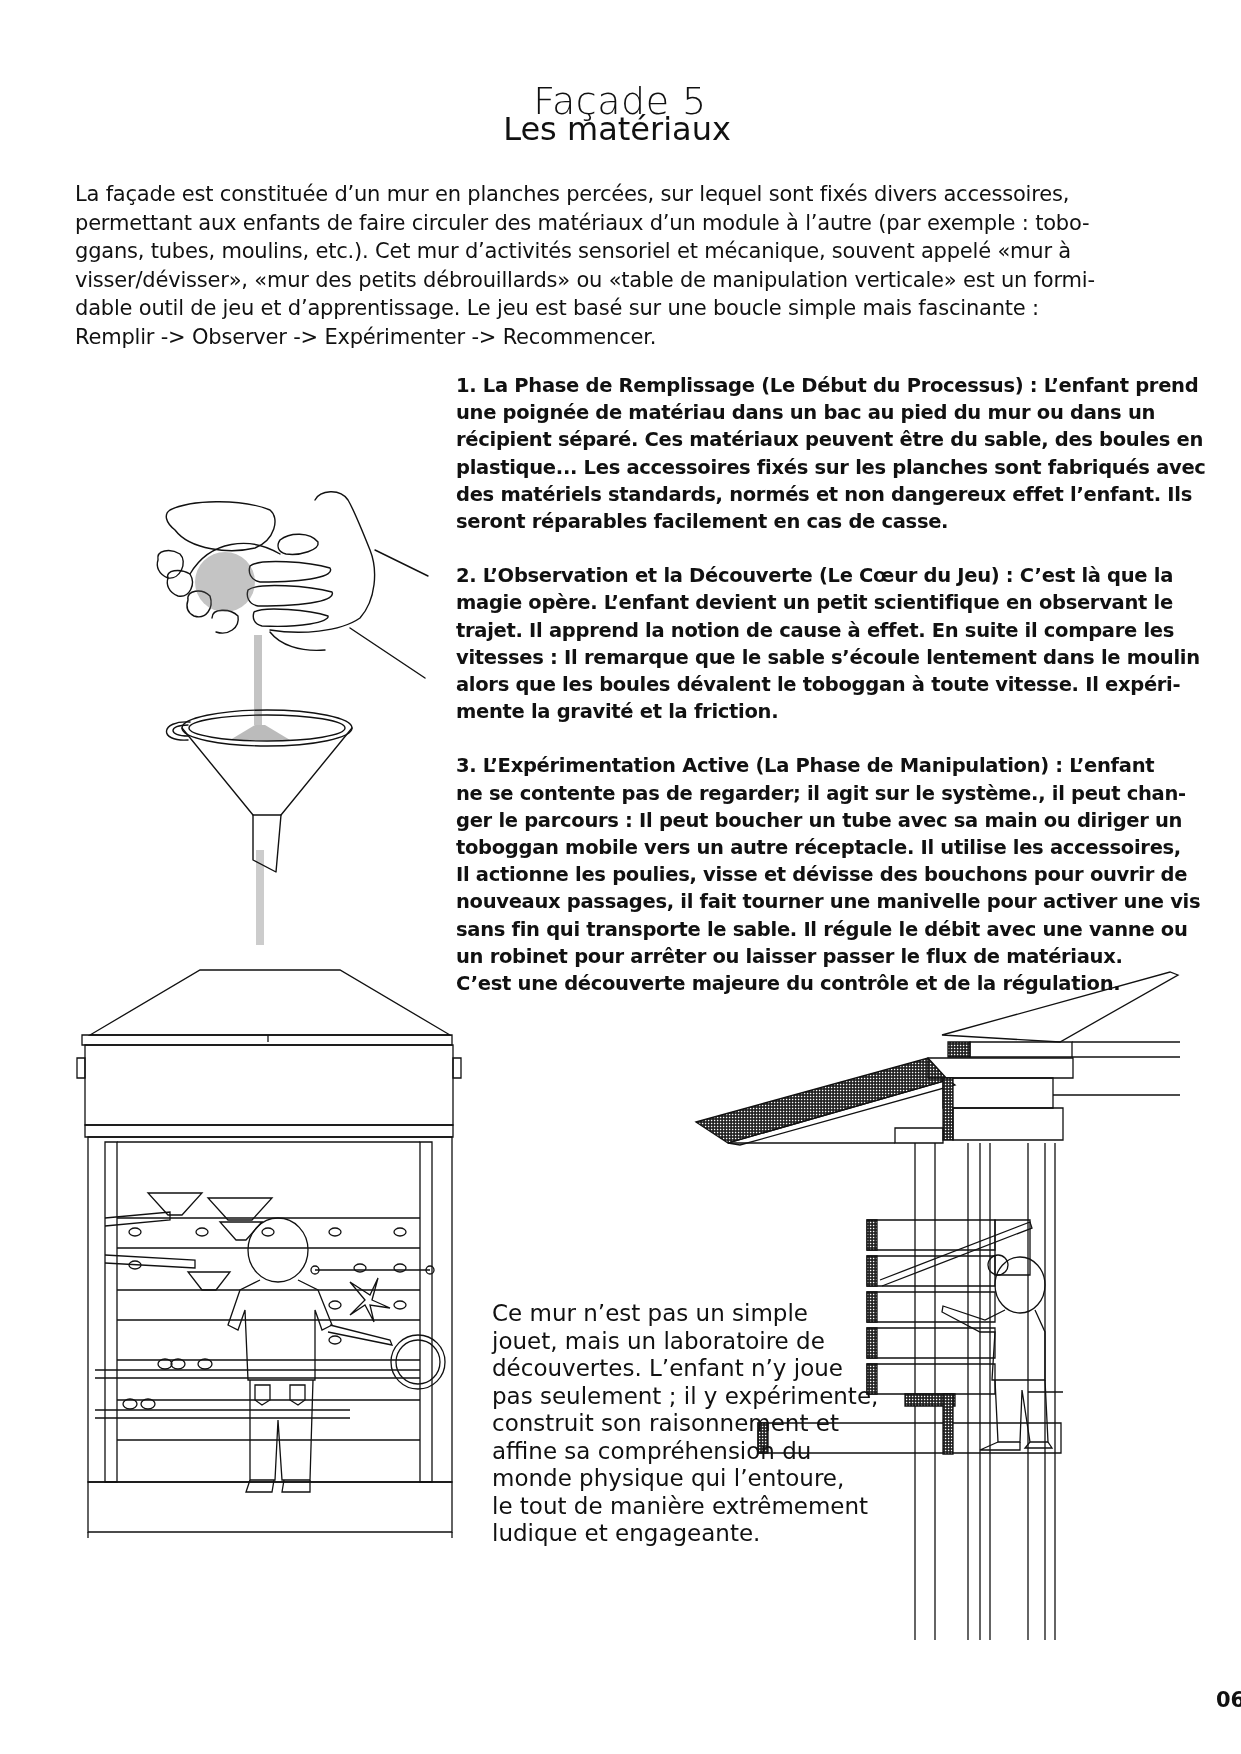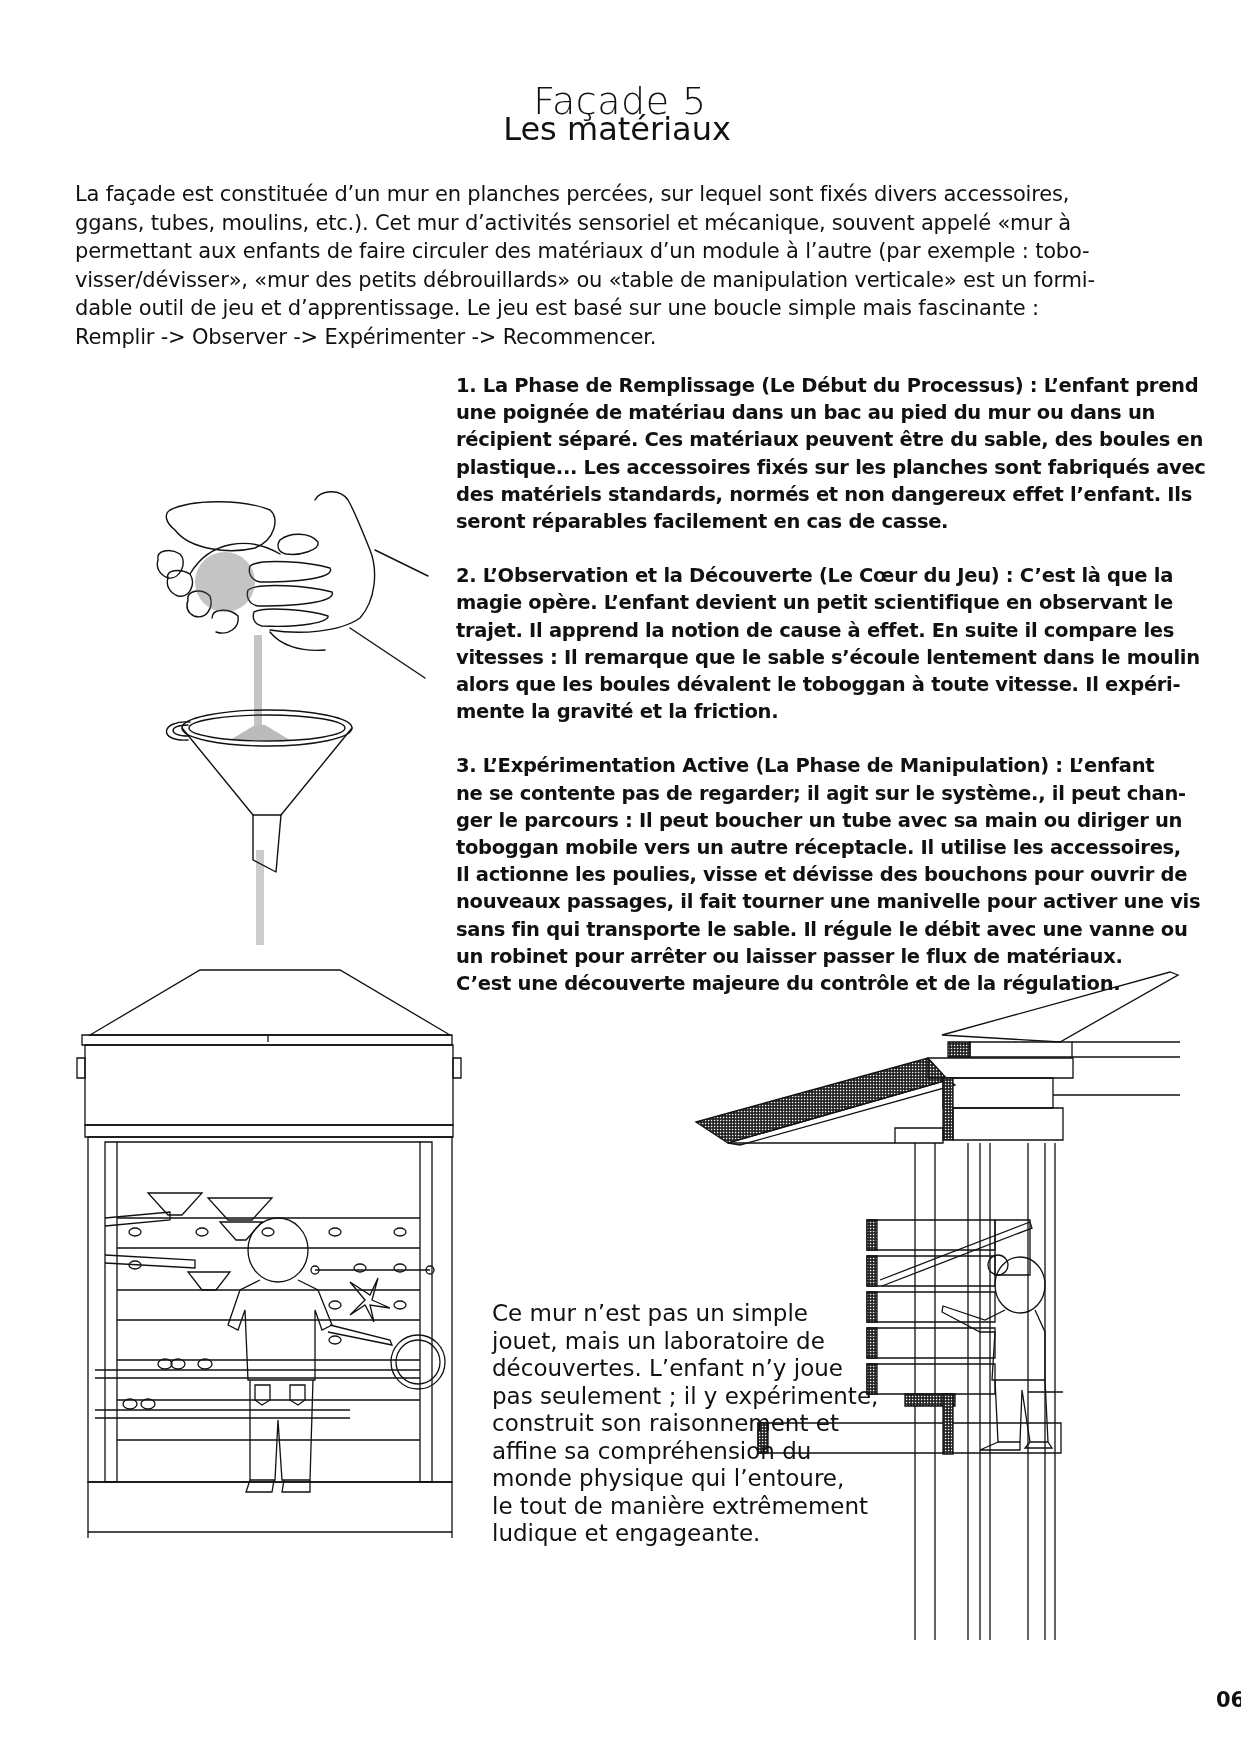--- a/index.html
+++ b/index.html
@@ -27,22 +27,22 @@
     svg.illus * { vector-effect: non-scaling-stroke; }
   </style>
 </head>
 <body>
 
 <div class="title">Façade 5</div>
 <div class="subtitle">Les matériaux</div>
 
 <div class="intro">
   <span>La façade est constituée d’un mur en planches percées, sur lequel sont fixés divers accessoires,</span>
+  <span>permettant aux enfants de faire circuler des matériaux d’un module à l’autre (par exemple : tobo-</span>
   <span>ggans, tubes, moulins, etc.). Cet mur d’activités sensoriel et mécanique, souvent appelé «mur à</span>
-  <span>permettant aux enfants de faire circuler des matériaux d’un module à l’autre (par exemple : tobo-</span>
   <span>visser/dévisser», «mur des petits débrouillards» ou «table de manipulation verticale» est un formi-</span>
   <span>dable outil de jeu et d’apprentissage. Le jeu est basé sur une boucle simple mais fascinante :</span>
   <span>Remplir -&gt; Observer -&gt; Expérimenter -&gt; Recommencer.</span>
 </div>
 
 <div class="sections">
   <div class="para">
     <span>1. La Phase de Remplissage (Le Début du Processus) : L’enfant prend</span>
     <span>une poignée de matériau dans un bac au pied du mur ou dans un</span>
     <span>récipient séparé. Ces matériaux peuvent être du sable, des boules en</span>

